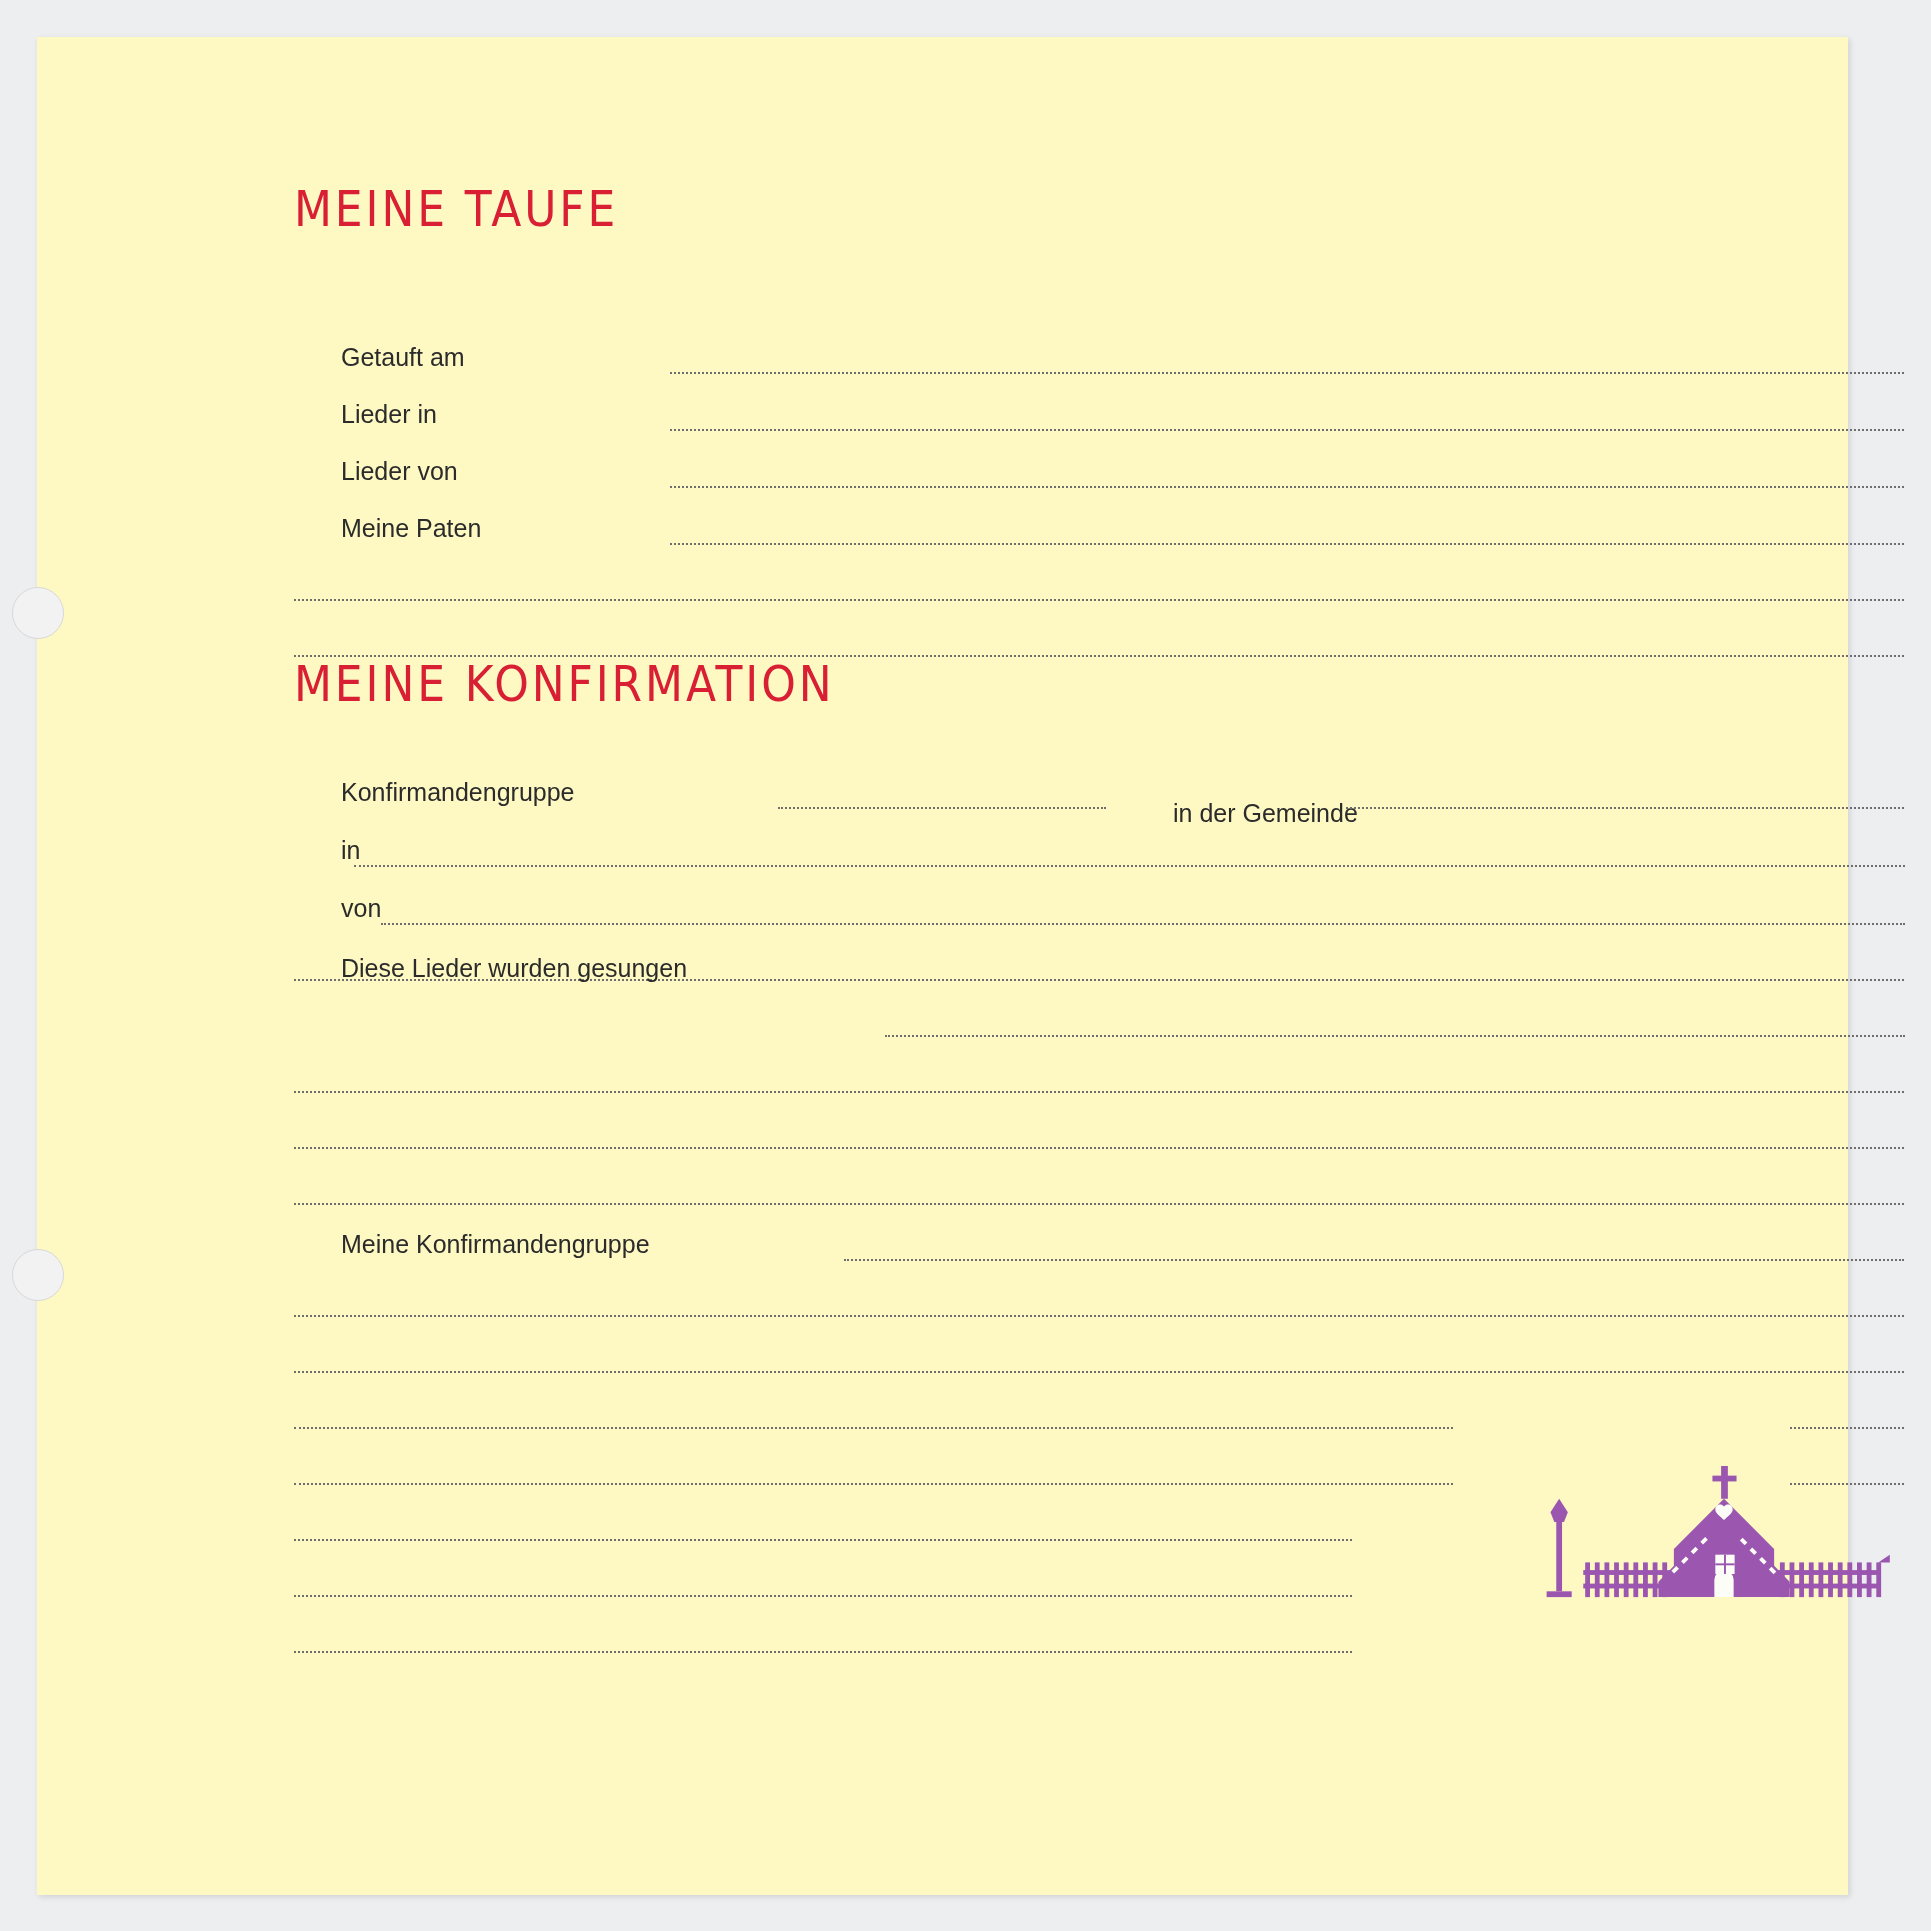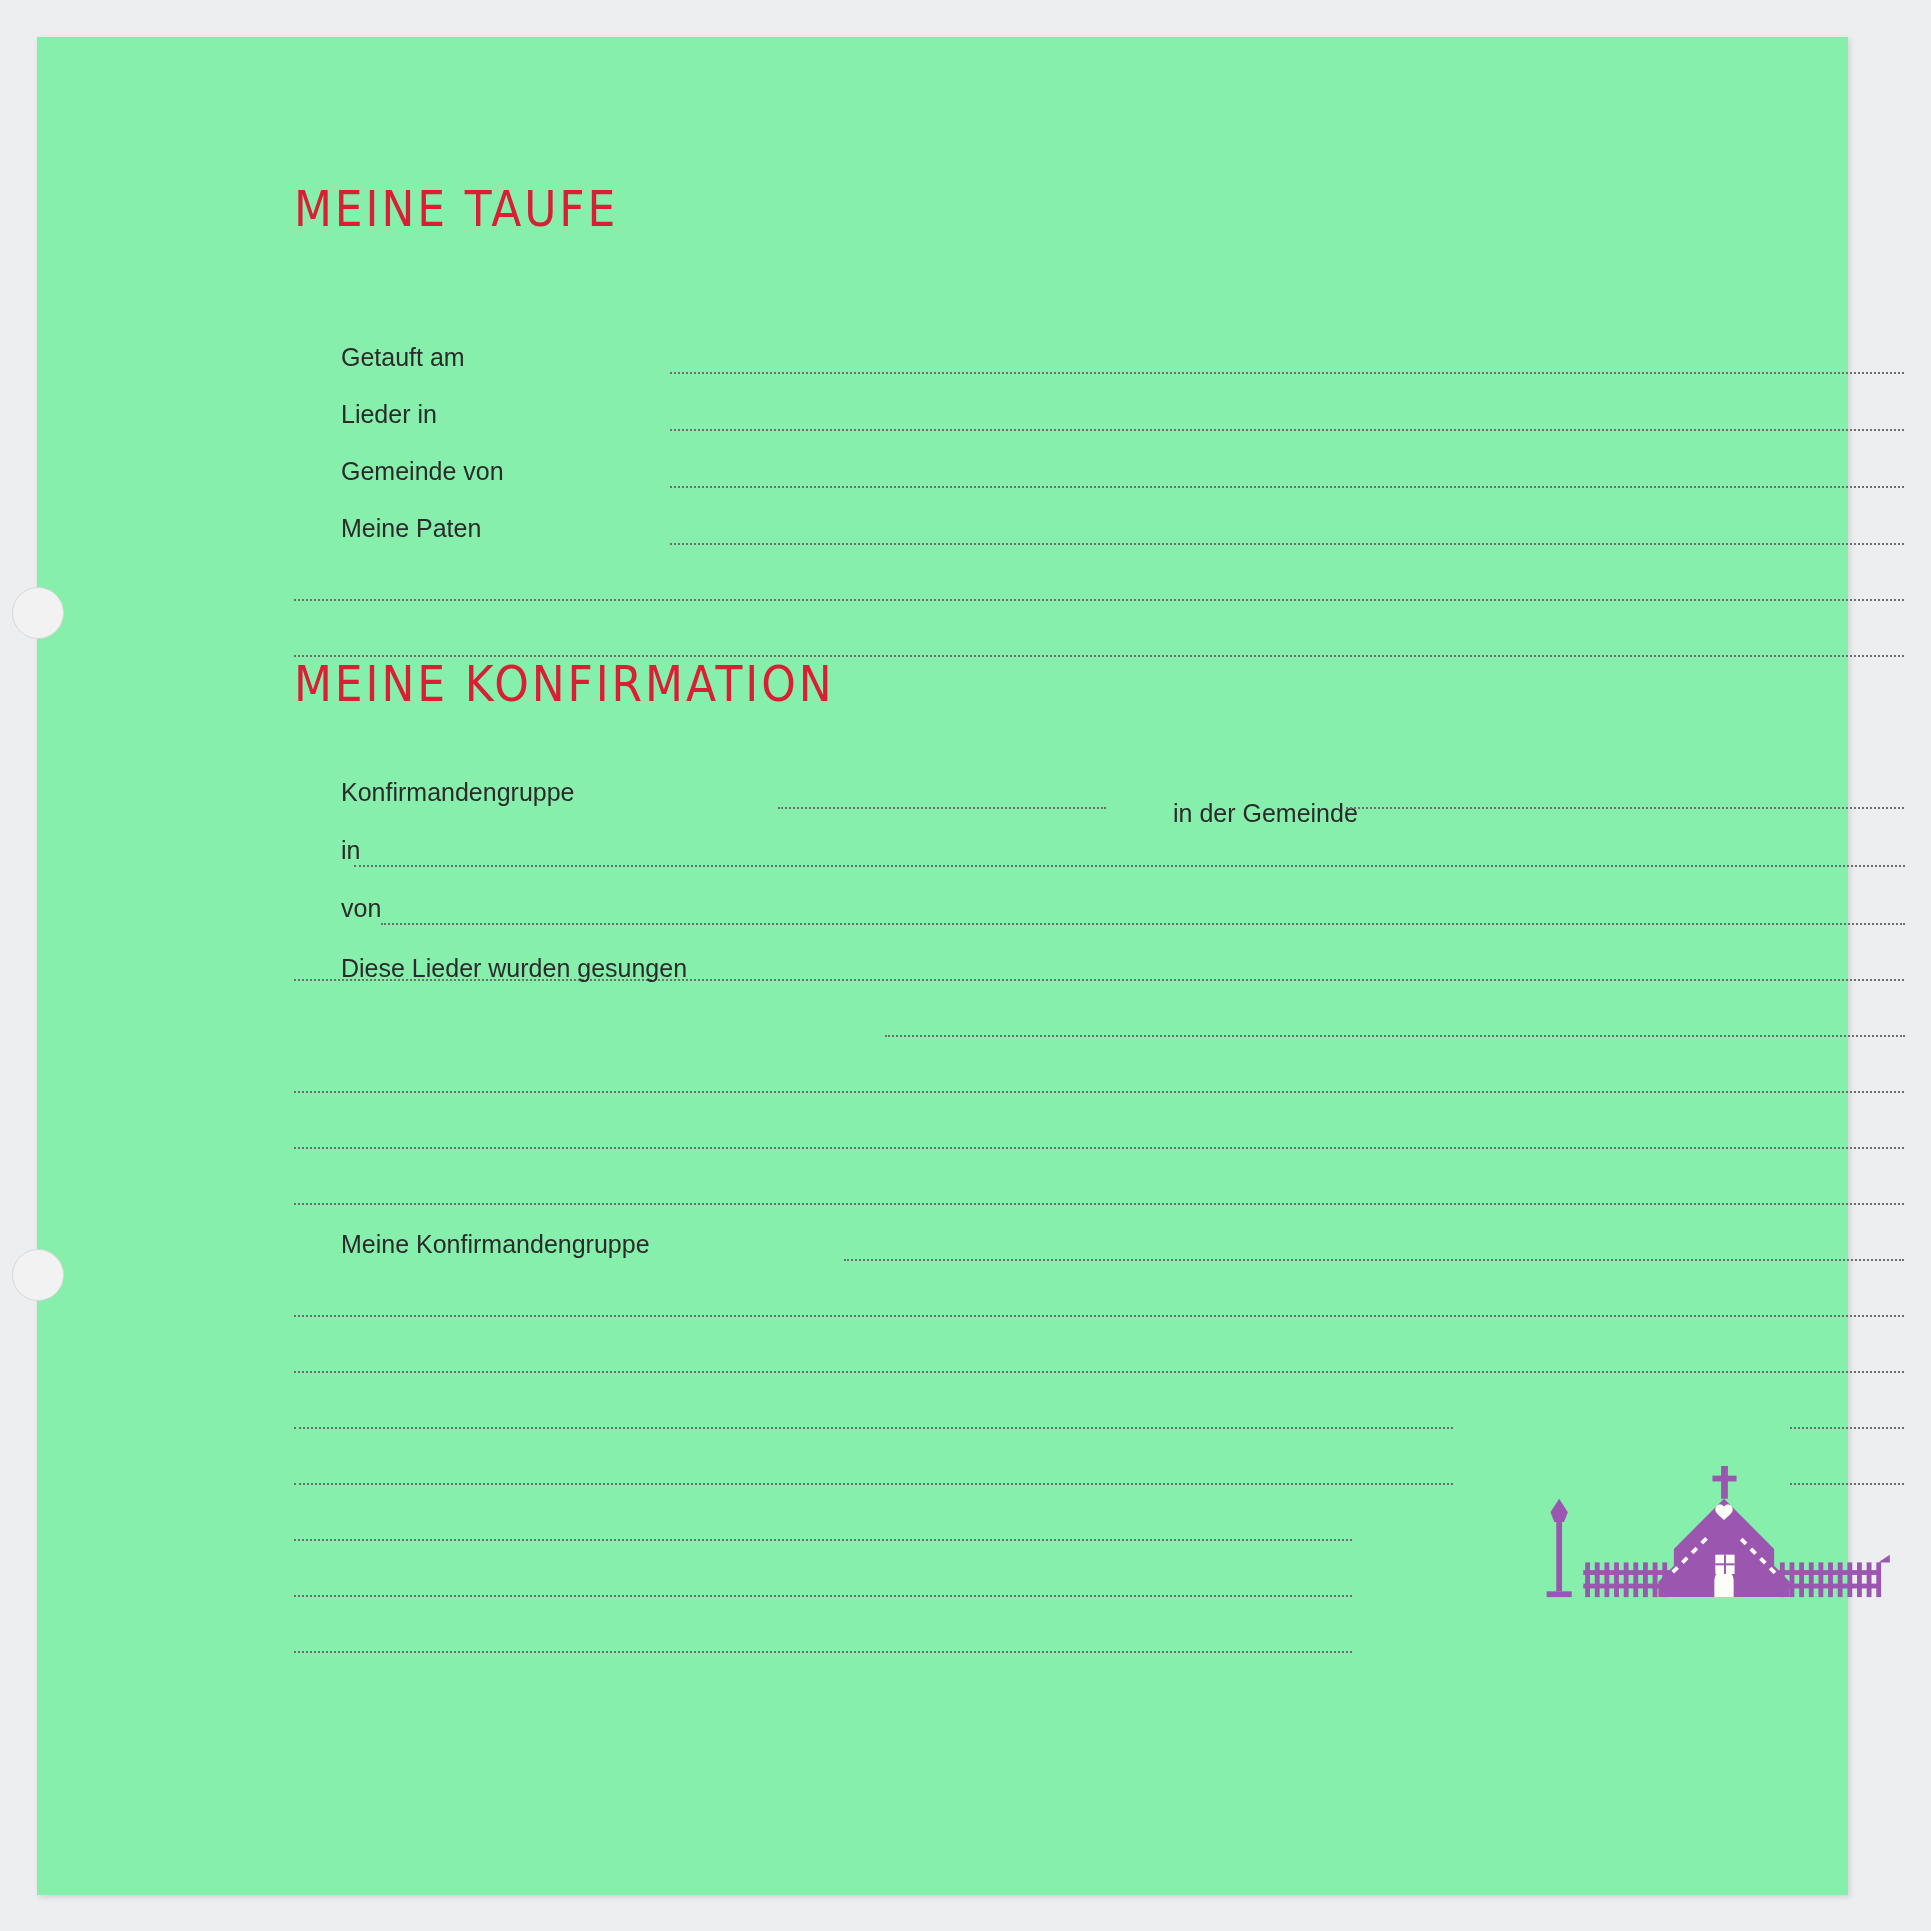--- a/index.html
+++ b/index.html
@@ -10,21 +10,21 @@
     background: #eceef0;
     font-family: "Liberation Sans", sans-serif;
   }
 
   .page-wrap {
     position: absolute;
     left: 37px;
     top: 37px;
     width: 1811px;
     height: 1858px;
-    background: #86efac;
+    background: #fef9c3;
     box-shadow: 1.9px 1.9px 5.8px rgba(0,0,0,0.12);
   }
 
   
   .punch {
     position: absolute;
     width: 50px;
     height: 50px;
     border-radius: 50%;
     background: #f2f2f2;
@@ -91,21 +91,21 @@
   <div class="content">
 
     <div class="section-title" id="title-taufe">MEINE TAUFE</div>
 
     <div class="lbl" style="top:306px;left:37px;">Getauft am</div>
     <div class="dotline" style="top:333px;left:413px;width:1234px;"></div>
 
     <div class="lbl" style="top:363px;left:37px;">Lieder in</div>
     <div class="dotline" style="top:390px;left:413px;width:1234px;"></div>
 
-    <div class="lbl" style="top:420px;left:37px;">Gemeinde von</div>
+    <div class="lbl" style="top:420px;left:37px;">Lieder von</div>
     <div class="dotline" style="top:447px;left:413px;width:1234px;"></div>
 
     <div class="lbl" style="top:477px;left:37px;text-align:right;">Meine Paten</div>
     <div class="dotline" style="top:504px;left:413px;width:1234px;"></div>
 
     <div class="dotline" style="top:560px;left:37px;width:1610px;"></div>
     <div class="dotline" style="top:616px;left:37px;width:1610px;"></div>
 
     <div class="section-title" id="title-konfirmation">MEINE KONFIRMATION</div>
 

